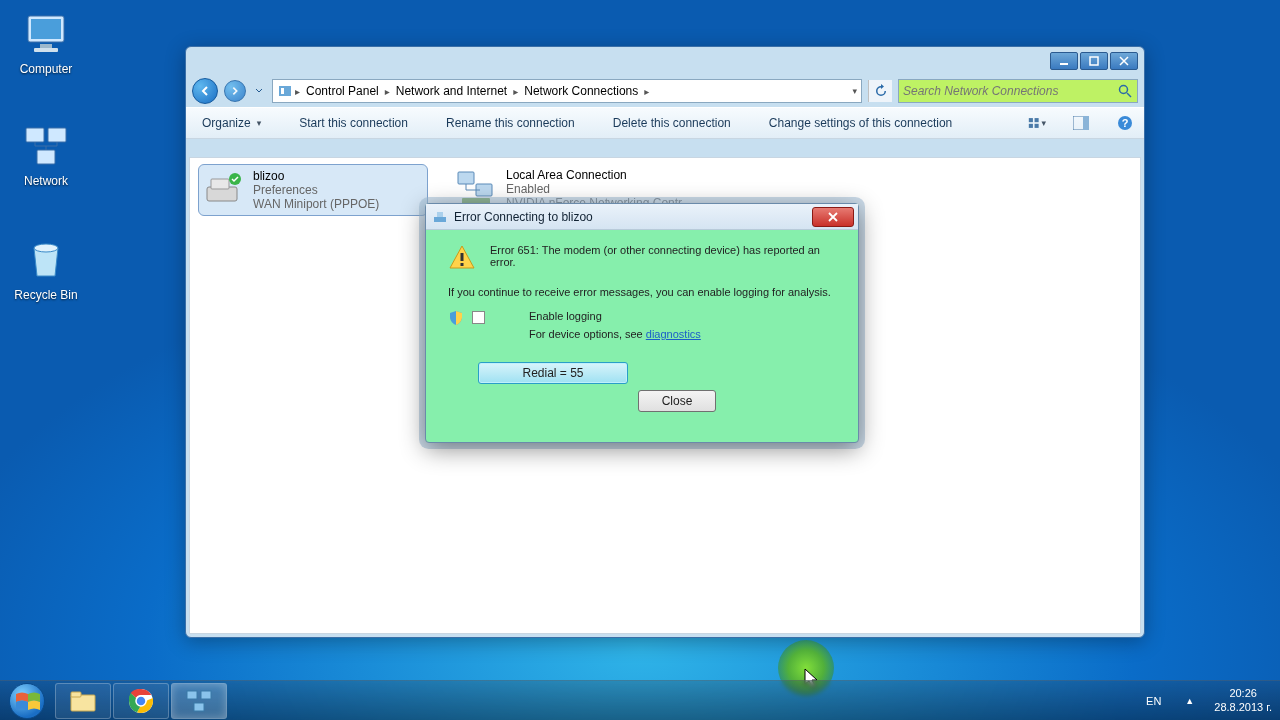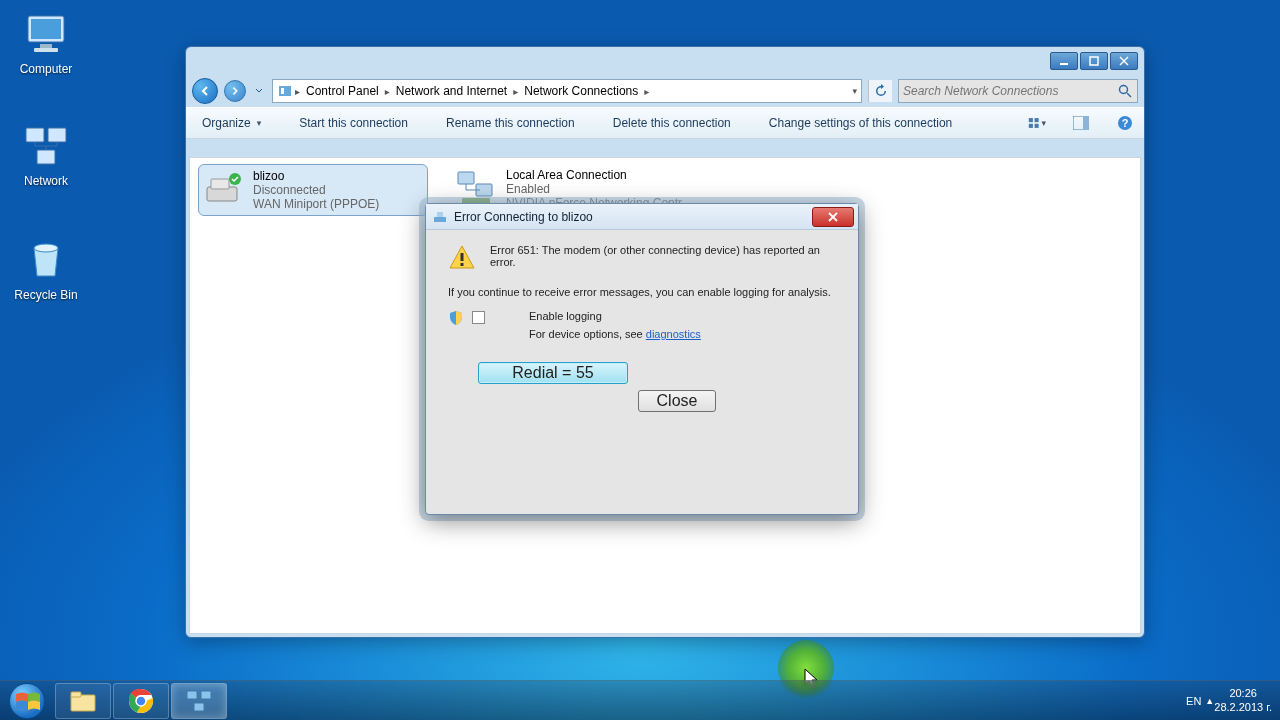--- a/index.html
+++ b/index.html
@@ -21,74 +21,74 @@
 
 .addr-row { height: 32px; display:flex; align-items:center; padding: 0 6px; gap:6px; }
 .nav-back, .nav-fwd { width:26px; height:26px; border-radius:50%; background: radial-gradient(circle at 30% 30%, #5fb8ef, #1a6ec4); border:1px solid #145a9e; display:flex; align-items:center; justify-content:center;}
 .nav-fwd { width:22px; height:22px; opacity:.8;}
 .nav-drop { width:14px; height:22px; display:flex;align-items:center;justify-content:center; }
 .addr-bar { flex:1; height:24px; background:#fff; border:1px solid #8aa8c0; display:flex; align-items:center; font-size:12px; padding:0 4px; }
 .addr-bar .crumb { padding: 0 4px; color:#000; }
 .addr-bar .sep { color:#555; font-size:10px; padding:0 2px;}
 .addr-right { margin-left:auto; display:flex; align-items:center; gap:4px; }
 .addr-refresh { width:24px; height:22px; border-left:1px solid #c0c0c0; display:flex;align-items:center;justify-content:center; background:#eef4fa;}
-.search-box { width:240px; height:24px; background:#e5e5e5; border:1px solid #8aa8c0; display:flex; align-items:center; padding:0 4px; }
+.search-box { width:240px; height:24px; background:#bef264; border:1px solid #8aa8c0; display:flex; align-items:center; padding:0 4px; }
 .search-box input { border:0; outline:0; flex:1; font-size:12px; color:#777; font-style:italic; background:transparent;}
 .search-box .sicon { width:16px; height:16px; }
 
 .toolbar { height:32px; background: linear-gradient(#f7fbfe, #e2eef7); border-top:1px solid #fff; border-bottom:1px solid #c8d6e2;
   display:flex; align-items:center; padding:0 10px; font-size:12px; color:#1a3a5a; gap:26px; }
 .toolbar .spacer { flex:1; }
 .toolbar .tbtn { display:flex; align-items:center; gap:4px; padding:3px 6px; }
 .toolbar .dd::after { content:"▾"; font-size:9px; margin-left:2px; color:#456; }
 .toolbar .ticon { width:18px; height:18px; display:flex;align-items:center;justify-content:center; }
 
 .content { position:absolute; left:3px; right:3px; top:110px; bottom:3px; background:#fff; border:1px solid #c8d6e2; }
 .conn-item { position:absolute; display:flex; gap:8px; font-size:12px; }
 .conn-item.selected { background:#d7e8f7; border:1px solid #7da2ce; padding:4px; border-radius:6px;}
 .conn-icon { width:42px; height:42px; position:relative; }
 .conn-text .t1 { color:#000; }
 .conn-text .t2 { color:#666; }
 .conn-text .t3 { color:#666; }
 
-.dialog { position:absolute; left:425px; top:203px; width:434px; height:312px;
-  background:#e5e5e5; border:1px solid #6a8aaa; border-radius:4px; box-shadow: 0 6px 24px rgba(0,0,0,.45), 0 0 0 6px rgba(160,190,215,.55); }
+.dialog { position:absolute; left:425px; top:203px; width:434px; height:240px;
+  background:#86efac; border:1px solid #6a8aaa; border-radius:4px; box-shadow: 0 6px 24px rgba(0,0,0,.45), 0 0 0 6px rgba(160,190,215,.55); }
 .dlg-title { height:26px; background: linear-gradient(#eaf2fa, #d5e4f2); border-bottom:1px solid #b8cad9;
   display:flex; align-items:center; padding:0 6px; font-size:12px; color:#123; position:relative;}
 .dlg-title .dlg-icon { width:16px; height:16px; margin-right:6px; }
 .dlg-close { position:absolute; right:4px; top:3px; width:42px; height:20px; border-radius:3px;
   background: linear-gradient(#e77a72, #c9312a); border:1px solid #8a1a14; display:flex;align-items:center;justify-content:center;}
 .dlg-body { padding:14px 22px 10px 22px; font-size:11px; color:#222; }
 .dlg-row1 { display:flex; gap:14px; margin-bottom:10px; }
 .warn-icon { width:28px; height:28px; flex-shrink:0; }
 .dlg-msg p { margin-bottom:8px; }
 .dlg-hint { margin-left:0; margin-bottom:12px; }
 .dlg-logging { display:flex; gap:8px; align-items:flex-start; }
 .shield { width:16px; height:16px; flex-shrink:0; }
 .chk { width:13px; height:13px; border:1px solid #888; background:#fff; flex-shrink:0; margin-top:1px;}
 .dlg-logging-text p { margin-bottom:6px;margin-left:36px; }
 .dlg-logging-text a { color:#1a5ec8; text-decoration:underline; }
 .dlg-btns { display:flex; gap:10px; justify-content:flex-start; margin-top:16px; margin-left:30px;}
-.dlg-btn { height:22px; border:1px solid #707070; font-size:16px; padding:0 10px; display:flex;align-items:center;justify-content:center; border-radius:3px; }
+.dlg-btn { height:22px; border:1px solid #707070; font-size:12px; padding:0 10px; display:flex;align-items:center;justify-content:center; border-radius:3px; }
 .dlg-btn.primary { width:150px; background: linear-gradient(#d8f4fb, #9fe1f2); border:1px solid #2a9ec8; box-shadow: inset 0 0 0 1px #bff0fb; }
 .dlg-btn.secondary { width:78px; background: linear-gradient(#f4f4f4, #e0e0e0); margin-top: 28px; }
 
 .cursor-spot { position:absolute; left:778px; top:640px; width:56px; height:56px; border-radius:50%;
   background: radial-gradient(circle, rgba(140,230,40,.9) 0%, rgba(90,180,30,.85) 45%, rgba(60,140,20,.5) 70%, rgba(60,140,20,0) 100%); }
 .cursor-arrow { position:absolute; left:804px; top:668px; }
 
 .taskbar { position:absolute; left:0; right:0; bottom:0; height:40px;
   background: linear-gradient(rgba(40,60,80,.3), rgba(10,20,30,.45)); border-top:1px solid rgba(255,255,255,.15);
   display:flex; align-items:center; padding-right:8px; backdrop-filter: blur(2px); }
 .start-orb { width:54px; height:40px; display:flex;align-items:center;justify-content:center; }
 .orb { width:36px; height:36px; border-radius:50%; background: radial-gradient(circle at 35% 30%, #7fd0ff, #1a6ec4 70%); border:1px solid #0a4a8a; position:relative; overflow:hidden;}
 .task-btn { width:56px; height:36px; margin:0 1px; border:1px solid rgba(255,255,255,.25); border-radius:3px;
   background: rgba(255,255,255,.08); display:flex;align-items:center;justify-content:center; }
 .task-btn.active { background: rgba(255,255,255,.2); box-shadow: inset 0 0 8px rgba(255,255,255,.3);}
-.tray { margin-left:auto; display:flex; align-items:center; gap:0; color:#fff; font-size:11px; }
+.tray { margin-left:auto; display:flex; align-items:center; gap:20px; color:#fff; font-size:11px; }
 .tray .clock { text-align:center; line-height:1.2; }
 .tray .lang { padding:2px 4px; }
 .tray .caret { font-size:9px; }
 </style>
 </head>
 <body>
 
 <div class="desktop-icon" style="left:6px; top:10px;">
   <svg viewBox="0 0 48 48">
       <rect x="6" y="6" width="36" height="26" rx="2" fill="#cfe8ff" stroke="#3a6fa8"></rect>
@@ -224,21 +224,21 @@
       <div class="conn-icon">
         <svg viewBox="0 0 42 42">
             <rect x="4" y="18" width="30" height="14" rx="2" fill="#d8d8d8" stroke="#888"></rect>
             <rect x="8" y="10" width="18" height="10" rx="1" fill="#e8e8e8" stroke="#999"></rect>
             <circle cx="32" cy="10" r="6" fill="#3ab54a"></circle>
             <path d="M29 10l2 2 4-4" stroke="#fff" stroke-width="1.5" fill="none"></path>
           </svg>
       </div>
       <div class="conn-text">
         <div class="t1">blizoo</div>
-        <div class="t2">Disconnected</div>
+        <div class="t2">Preferences</div>
         <div class="t3">WAN Miniport (PPPOE)</div>
       </div>
     </div>
 
     <div class="conn-item" style="left:266px; top:10px; width:240px;">
       <div class="conn-icon">
         <svg viewBox="0 0 42 42">
             <rect x="2" y="4" width="16" height="12" rx="1" fill="#bcd8ef" stroke="#5a8ab8"></rect>
             <rect x="20" y="16" width="16" height="12" rx="1" fill="#bcd8ef" stroke="#5a8ab8"></rect>
             <path d="M10 16v6h14" stroke="#5a8ab8" fill="none"></path>
@@ -339,16 +339,16 @@
         <rect x="16" y="2" width="10" height="8" fill="#8ac4ec" stroke="#3a7aa8"></rect>
         <rect x="9" y="14" width="10" height="8" fill="#8ac4ec" stroke="#3a7aa8"></rect>
       </svg>
     </div>
 
   <div class="tray">
     <span class="lang">EN</span>
     <span class="caret">▲</span>
     <div class="clock">
       <div>20:26</div>
-      <div>28.2.2013 г.</div>
+      <div>28.8.2013 г.</div>
     </div>
   </div>
 </div>
 
 </body></html>

